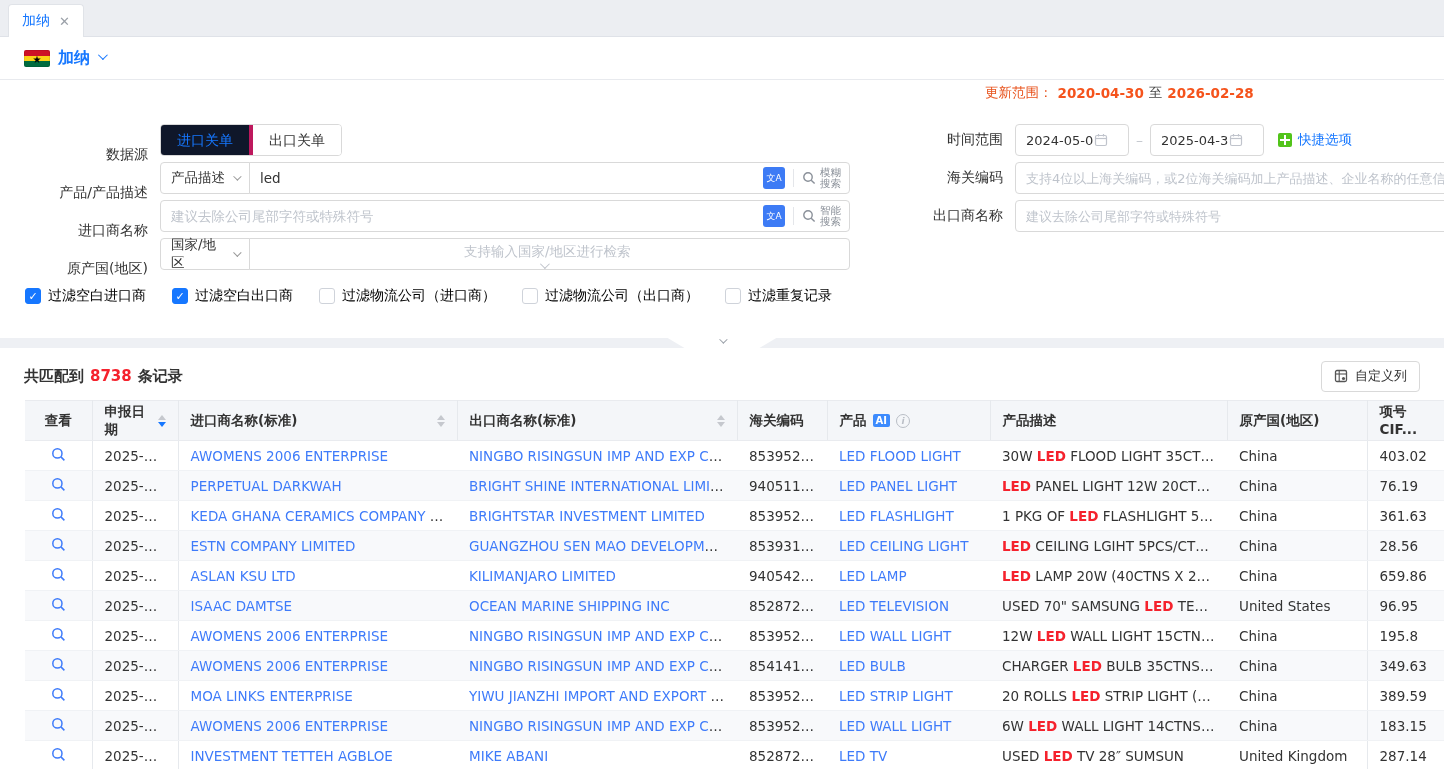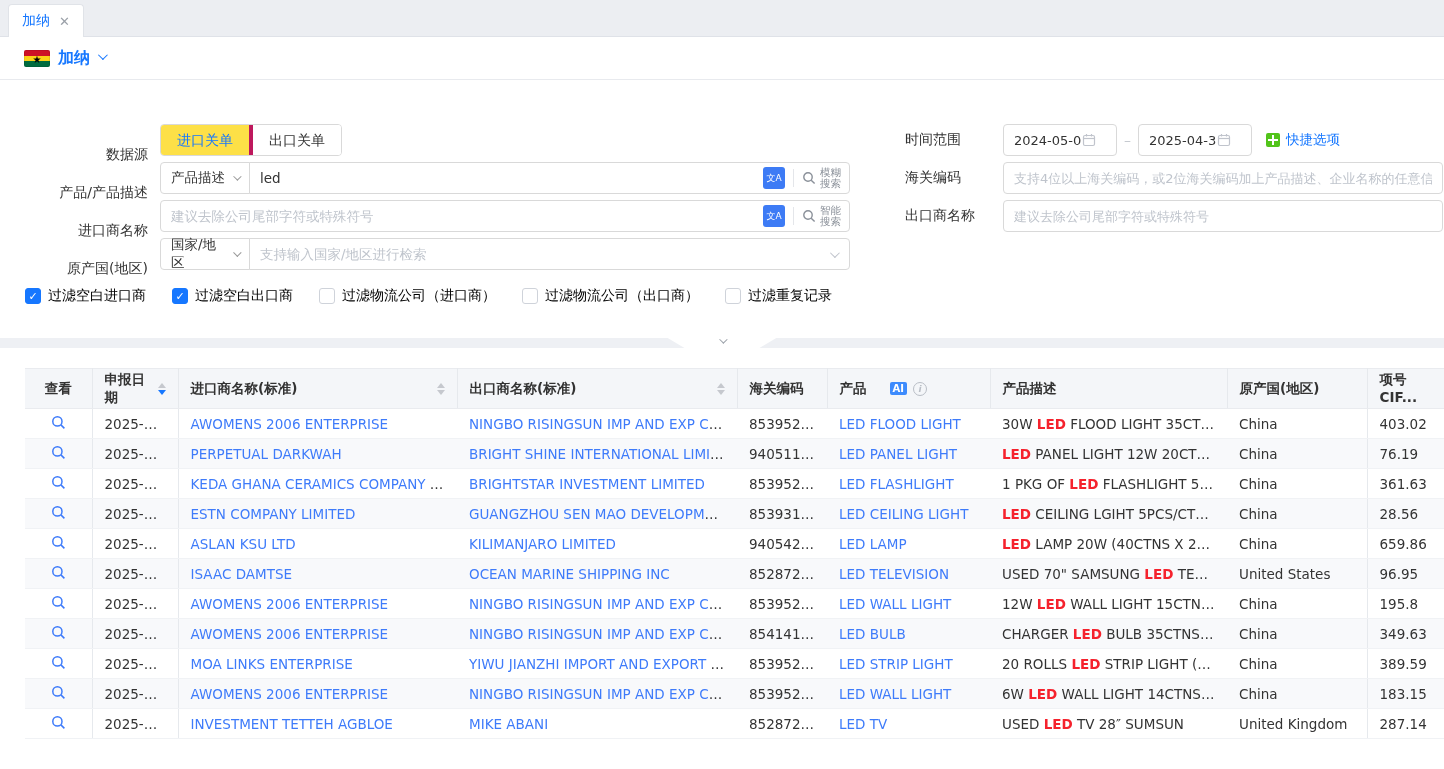--- a/index.html
+++ b/index.html
@@ -32,42 +32,42 @@
   .filter-panel { background:#fff; position:relative; padding:26px 0 30px; }
   .frow { display:flex; align-items:center; margin-bottom:6px; position:relative; height:32px; }
   .flabel { width:148px; text-align:right; margin-right:12px; flex:none; font-size:14px; color:#333;margin-top:29px; }
   .update-row { position:absolute; left:985px; top:4px; font-size:13.5px; display:flex; gap:5px; align-items:center; }
   .update-label { color:#e8541e; }
   .update-date { color:#f5531c; font-weight:bold; }
   .update-to { color:#444; }
 
   .segmented { display:flex; border:1px solid #d9d9d9; border-radius:4px; overflow:hidden; height:32px; }
   .seg-item { padding:0 16px; line-height:30px; font-size:14px; background:#fff; color:#333; cursor:pointer; }
-  .seg-item.active { background:#fde047; color:#1677ff; }
+  .seg-item.active { background:#0f172a; color:#1677ff; }
   .seg-item + .seg-item { border-left:4px solid #be185d; }
 
   .fselect { height:32px; border:1px solid #d9d9d9; border-radius:4px 0 0 4px; background:#fff; display:flex; align-items:center;
              padding:0 10px; gap:8px; width:90px; flex:none; font-size:13.5px; cursor:pointer; }
   .fselect .chev { color:#999; width:6px; height:6px; margin-left:auto; }
   .input-wrap { height:32px; border:1px solid #d9d9d9; border-radius:0 4px 4px 0; background:#fff; display:flex; align-items:center;
                 margin-left:-1px; width:601px; padding-right:8px; }
   .input-wrap.no-select { border-radius:4px; margin-left:0; width:690px; }
   .input-wrap input { border:none; outline:none; flex:1; height:28px; padding:0 10px; font-size:13.5px; color:#333; font-family:inherit; background:transparent; }
   .input-wrap input::placeholder, .country-input input::placeholder, .fr-input::placeholder, .date-input input { color:#bfc4cc; }
   .translate-btn { width:22px; height:22px; background:#3d7bf5; border-radius:3px; color:#fff; font-size:9px; display:flex; align-items:center; justify-content:center; flex:none; cursor:pointer; }
   .in-divider { width:1px; height:18px; background:#e4e6ea; margin:0 8px; flex:none; }
   .search-mode { display:flex; align-items:center; gap:4px; color:#8a9099; font-size:10.5px; line-height:11px; cursor:pointer; flex:none; }
   .mag { width:14px; height:14px; flex:none; }
 
-  .country-input { height:32px; border:1px solid #d9d9d9; border-radius:0 4px 4px 0; margin-left:-1px; width:601px; display:flex; align-items:center; background:#fff; }
+  .country-input { height:32px; border:1px solid #d9d9d9; border-radius:0 4px 4px 0; margin-left:-1px; width:601px; display:flex; align-items:center; background:#fff;flex-direction:column; }
   .country-input input { border:none; outline:none; flex:1; padding:0 10px; font-size:13.5px; font-family:inherit; background:transparent; }
   .country-input .chev { color:#c0c4cc; margin-right:12px; }
 
   .fr-group { position:absolute; left:905px; top:0; display:flex; align-items:center; }
-  .fr-label { width:98px; text-align:left; margin-right:0; flex:none; font-size:14px; }
+  .fr-label { width:98px; text-align:right; margin-right:12px; flex:none; font-size:14px; }
   .fr-input { height:32px; border:1px solid #d9d9d9; border-radius:4px; width:440px; padding:0 10px; font-size:13px; color:#333; outline:none; font-family:inherit; }
   .date-input { height:32px; border:1px solid #d9d9d9; border-radius:4px; width:114px; display:flex; align-items:center; background:#fff; }
   .date-input input { border:none; outline:none; width:78px; padding:0 0 0 10px; font-size:13px; color:#333 !important; font-family:inherit; background:transparent; }
   .date-sep { color:#c6cad0; margin:0 7px; }
   .quick-opt { display:flex; align-items:center; gap:6px; color:#1677ff; font-size:13.5px; margin-left:14px; cursor:pointer; }
   .grid-icon { width:14px; height:14px; background:#52c41a; border-radius:2px; position:relative; }
   .grid-icon::before, .grid-icon::after { content:""; position:absolute; background:#fff; }
   .grid-icon::before { left:6px; top:2px; width:2px; height:10px; }
   .grid-icon::after { left:2px; top:6px; width:10px; height:2px; }
 
@@ -103,21 +103,21 @@
   td.center { text-align:center; padding:0; }
   td.b-r, th.b-r { border-right:1px solid #e6e9ed; }
   td.b-l, th.b-l { border-left:1px solid #e6e9ed; }
   .link { color:#3e7bfa; cursor:pointer; }
   .hl { color:#f5222d; font-weight:bold; }
   .sorter { display:inline-flex; flex-direction:column; margin-left:auto; padding-left:8px; }
   .sorter.tight { margin-left:8px; padding-left:0; }
   .car-up { width:0; height:0; border-left:4px solid transparent; border-right:4px solid transparent; border-bottom:5px solid #c5c8ce; margin-bottom:2px; }
   .car-dn { width:0; height:0; border-left:4px solid transparent; border-right:4px solid transparent; border-top:5px solid #c5c8ce; }
   .car-dn.active { border-top-color:#1677ff; }
-  .ai-badge { background:#3d8bfd; color:#fff; font-size:10px; border-radius:2px; padding:1px 3px; margin-left:23px; font-weight:bold; }
+  .ai-badge { background:#3d8bfd; color:#fff; font-size:10px; border-radius:2px; padding:1px 3px; margin-left:6px; font-weight:bold; }
   .info-icon { width:14px; height:14px; border:1px solid #b9bec6; border-radius:50%; color:#b9bec6; font-size:9px; line-height:12px; text-align:center; margin-left:6px; font-style:italic; }
   .two-line { line-height:1.3; }
   .view-icon { cursor:pointer; display:inline-block; }
 </style>
 </head>
 <body>
 
 <div class="tabbar">
   <div class="tab">
     <span class="tab-title">加纳</span>
@@ -128,20 +128,26 @@
 <div class="app-header">
   <span class="flag">
       <span class="star">★</span>
     </span>
   <span class="country-title">加纳</span>
   <span class="chev title-chev"></span>
 </div>
 
 <div class="filter-panel">
 
+  <div class="update-row">
+    <span class="update-label">更新范围：</span>
+    <span class="update-date">2020-04-30</span>
+    <span class="update-to">至</span>
+    <span class="update-date">2026-02-28</span>
+  </div>
 
   <div class="frow" style="margin-top:18px;">
     <span class="flabel">数据源</span>
     <div class="segmented">
       <div class="seg-item active">进口关单</div>
       <div class="seg-item">出口关单</div>
     </div>
     <div class="fr-group">
       <span class="fr-label">时间范围</span>
       <div class="date-input">
@@ -254,20 +260,36 @@
 </div>
 </div>
 
 <div class="panel-gap">
   <div class="notch">
       <span class="chev"></span>
     </div>
 </div>
 
 <div class="results-panel">
+  <div class="summary">
+    <span class="summary-text">
+      <span>共匹配到</span>
+      <span class="summary-count">8738</span>
+      <span>条记录</span>
+    </span>
+    <button class="customize-btn">
+      <svg class="mag" width="14" height="14" viewBox="0 0 14 14">
+        <rect x="1.5" y="1.5" width="11" height="11" rx="1.5" fill="none" stroke="#555" stroke-width="1.3"></rect>
+        <line x1="5.2" y1="1.5" x2="5.2" y2="12.5" stroke="#555" stroke-width="1.1"></line>
+        <line x1="1.5" y1="5" x2="12.5" y2="5" stroke="#555" stroke-width="1.1"></line>
+        <circle cx="9.5" cy="9.5" r="1.6" fill="#555"></circle>
+      </svg>
+      <span>自定义列</span>
+    </button>
+  </div>
 
   <div class="table-wrap">
     <table>
       <colgroup>
         <col class="c-view">
           <col class="c-date">
           <col class="c-imp">
           <col class="c-exp">
           <col class="c-hs">
         <col class="c-prod">

